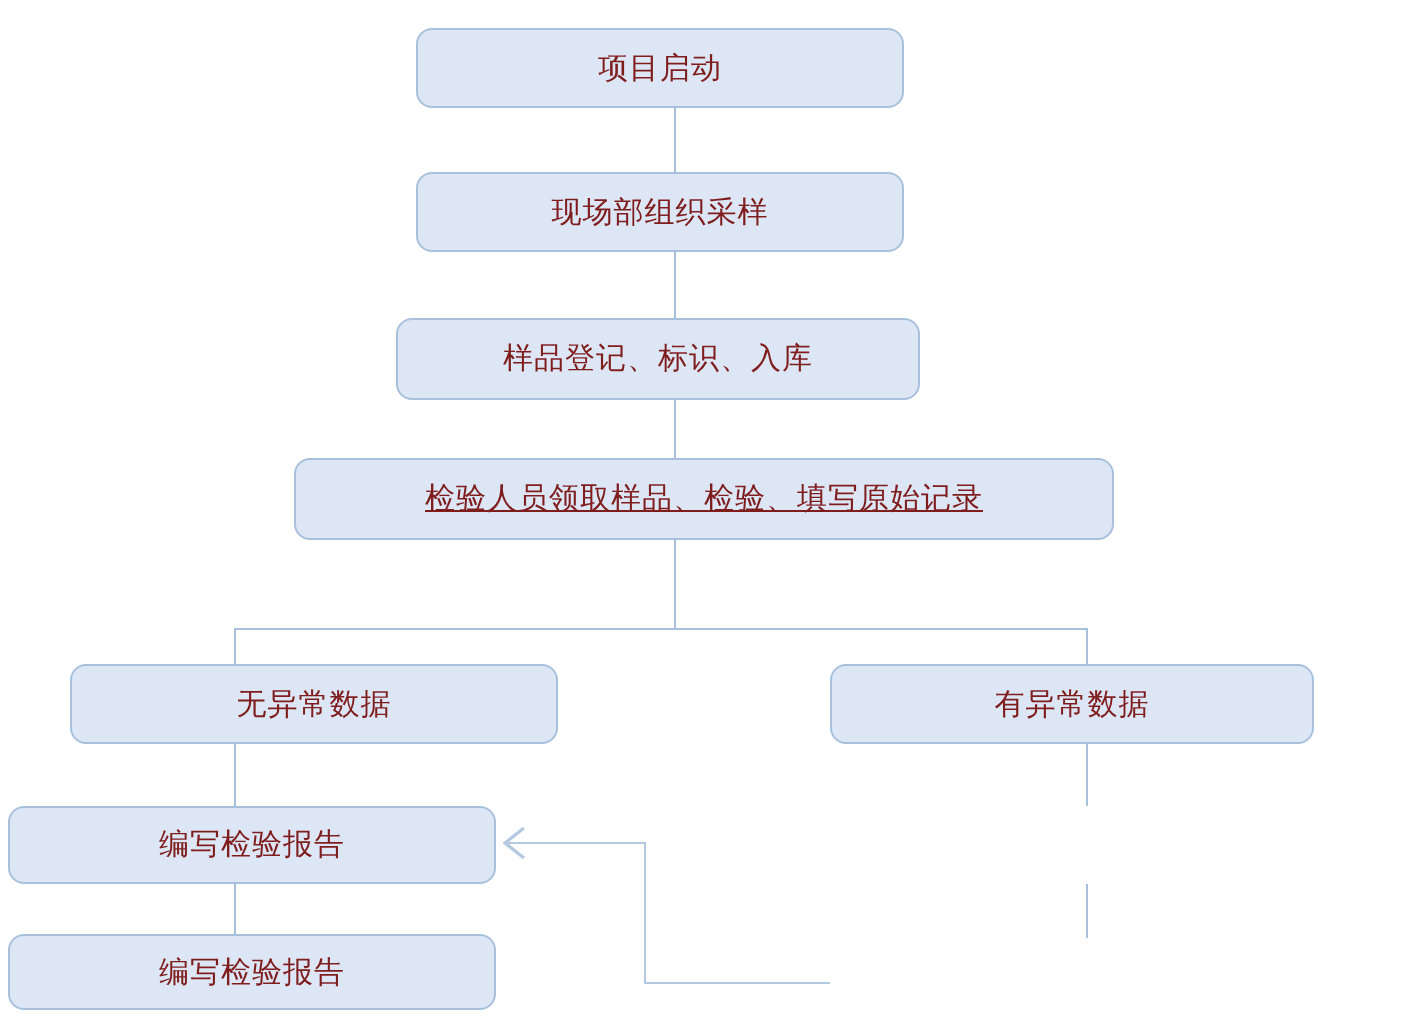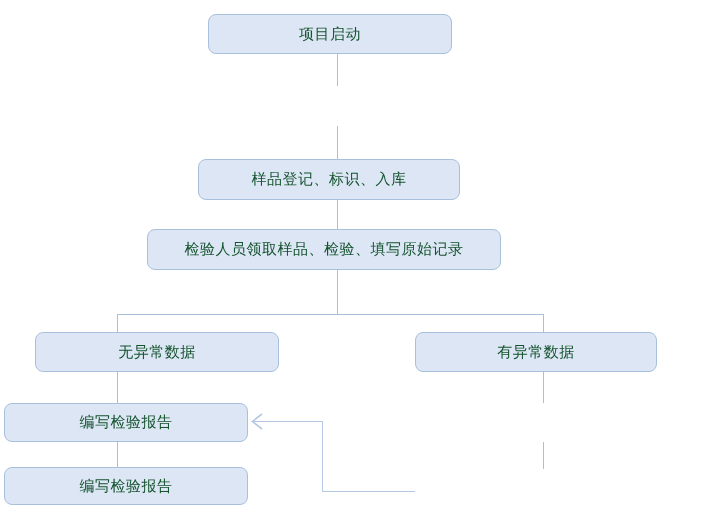--- a/index.html
+++ b/index.html
@@ -18,35 +18,35 @@
   .node {
     position: absolute;
     box-sizing: border-box;
     background: #dce6f5;
     border: 1px solid #a9c0dd;
     border-radius: 8px;
     display: flex;
     align-items: center;
     justify-content: center;
     font-size: 15px;
-    color: #14532d;
+    color: #7f1d1d;
     letter-spacing: 0.5px;
     white-space: nowrap;
   }
   svg.wires {
     position: absolute;
     left: 0;
     top: 0;
     pointer-events: none;
   }
   
   .n1  { left:208px; top:14px;  width:244px; height:40px; }
   .n2  { left:208px; top:86px;  width:244px; height:40px; }
   .n3  { left:198px; top:159px; width:262px; height:41px; }
-  .n4  { left:147px; top:229px; width:354px; height:41px; }
+  .n4  { left:147px; top:229px; width:410px; height:41px;text-decoration:underline; }
   .n5  { left:4px;   top:332px; width:244px; height:40px;margin-left:31px; }
   .n6  { left:415px; top:332px; width:242px; height:40px; }
   .n7  { left:4px;   top:403px; width:244px; height:39px;text-align:right; }
   .n8  { left:4px;   top:467px; width:244px; height:38px; }
   .n9  { left:415px; top:403px; width:243px; height:39px; }
   .n10 { left:415px; top:469px; width:243px; height:39px; }
 </style>
 </head>
 <body>
 
@@ -71,20 +71,21 @@
       <line x1="543.5" y1="442" x2="543.5" y2="469"></line>
     </g>
 
     <g stroke="#b4c8e2" stroke-width="1.2" fill="none">
       <polyline points="415,491.5 322.5,491.5 322.5,421.5 254,421.5" shape-rendering="crispEdges"></polyline>
       <polyline points="262,414 252.5,421.5 262,429" stroke-width="1.6"></polyline>
     </g>
   </svg>
 
   <div class="node n1">项目启动</div>
+  <div class="node n2">现场部组织采样</div>
   <div class="node n3">样品登记、标识、入库</div>
   <div class="node n4">检验人员领取样品、检验、填写原始记录</div>
   <div class="node n5">无异常数据</div>
   <div class="node n6">有异常数据</div>
   <div class="node n7">编写检验报告</div>
   <div class="node n8">编写检验报告</div>
 
 </div>
 
 </body></html>

